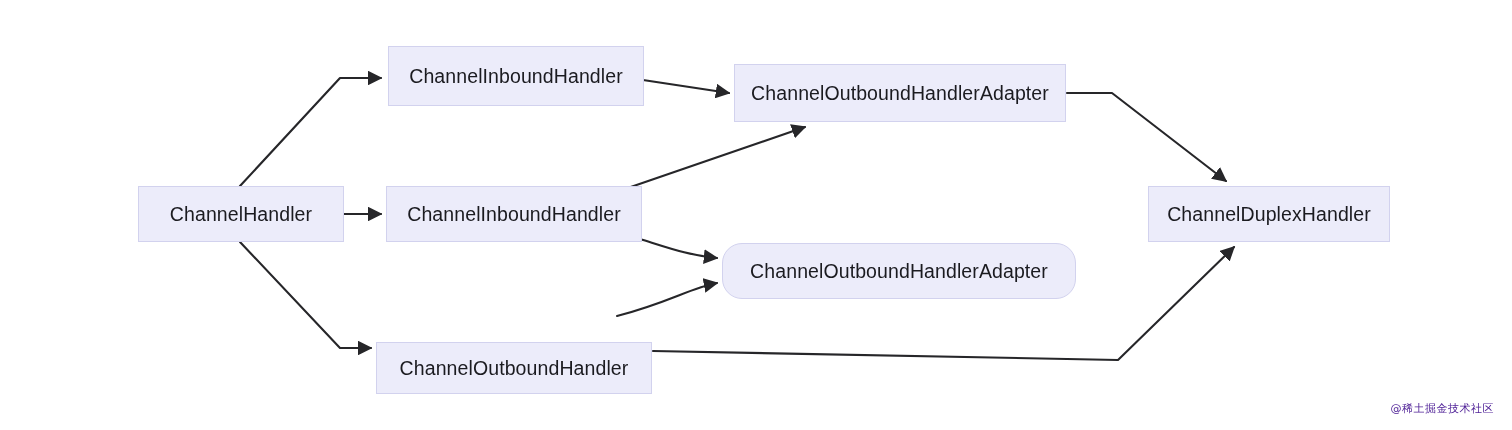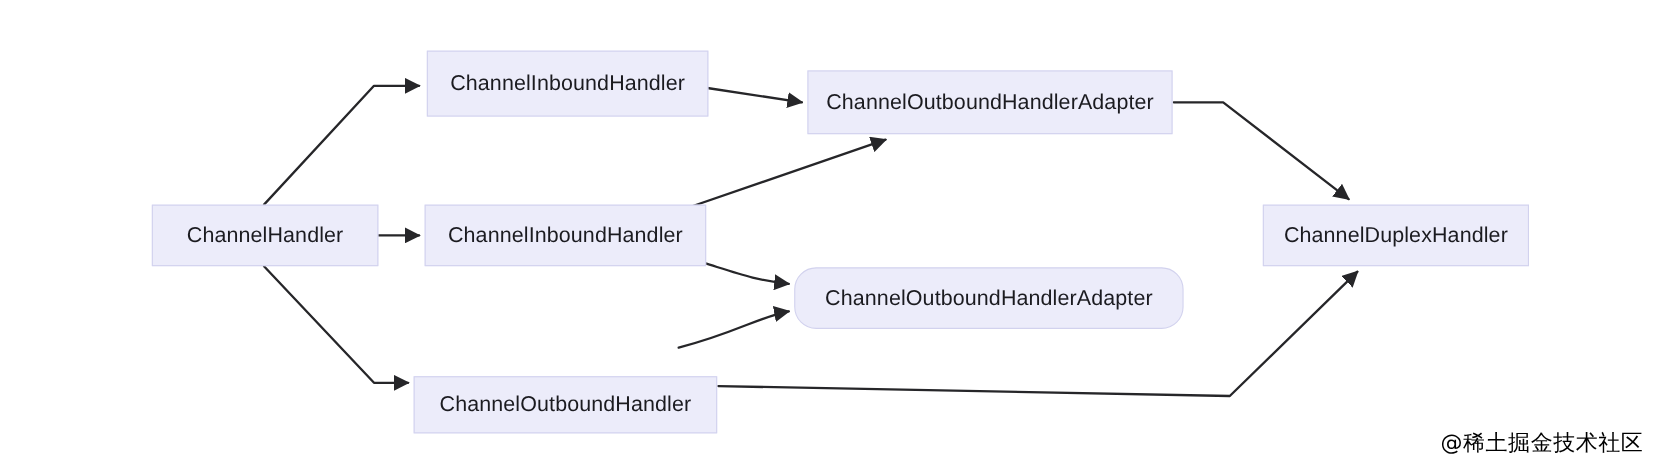--- a/index.html
+++ b/index.html
@@ -35,22 +35,22 @@
     color: #1B1B20;
     font-size: 19.5px;
     font-family: "Liberation Sans", sans-serif;
     letter-spacing: 0.1px;
     white-space: nowrap;
   }
   .watermark {
     position: absolute;
     right: 18px;
     bottom: 14px;
-    color: #000000;
-    font-size: 20px;
+    color: #4c1d95;
+    font-size: 11px;
     font-family: "DejaVu Sans", sans-serif;
     letter-spacing: 0.5px;
     user-select: none;
   }
 </style>
 </head>
 <body>
 
 <div id="canvas">
 

